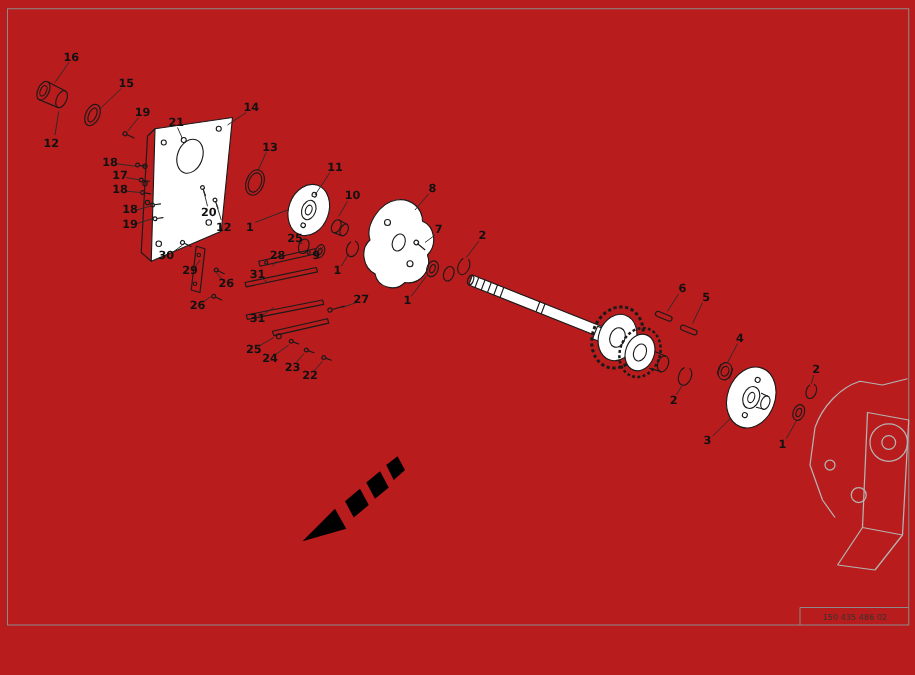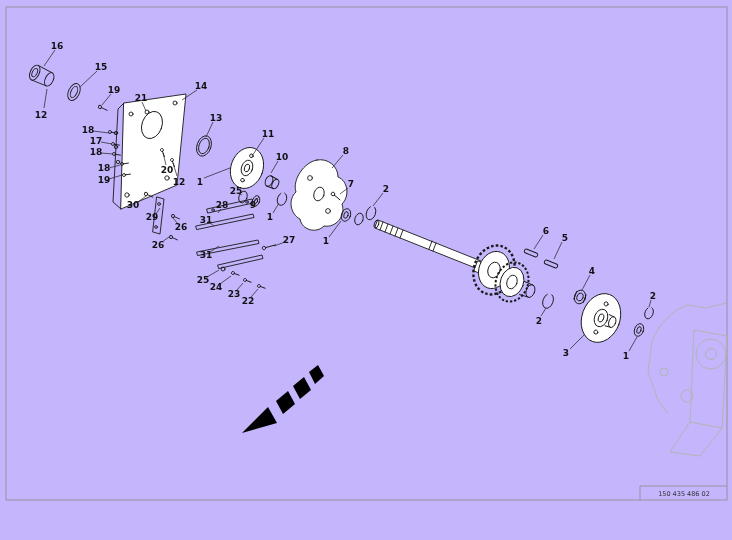--- a/index.html
+++ b/index.html
@@ -1,16 +1,16 @@
 <!DOCTYPE html>
 <html><head>
 <meta charset="utf-8">
 <style>
   html,body{margin:0;padding:0;background:#ffffff;}
-  .page{position:relative;width:732px;height:540px;background:#c4b5fd;overflow:hidden;
+  .page{position:relative;width:732px;height:540px;background:#b91c1c;overflow:hidden;
         font-family:"DejaVu Sans","Liberation Sans",sans-serif;}
   svg{display:block;}
   .ln{stroke:#1a1a1a;stroke-width:0.9;fill:none;stroke-linejoin:round;stroke-linecap:round;}
   .fill-white{fill:#ffffff;}
   .teeth{stroke:#1a1a1a;stroke-width:2.4;fill:none;stroke-dasharray:2.6 2.1;}
   .teeth-sm{stroke:#1a1a1a;stroke-width:2;fill:none;stroke-dasharray:2.3 1.9;}
   .faint{stroke:#b4b4b4;stroke-width:1;fill:none;stroke-linejoin:round;}
   .leader{stroke:#2a2a2a;stroke-width:0.75;}
   .callout{font-family:"DejaVu Sans","Liberation Sans",sans-serif;font-size:9px;font-weight:bold;
            fill:#111;text-anchor:middle;dominant-baseline:middle;}

